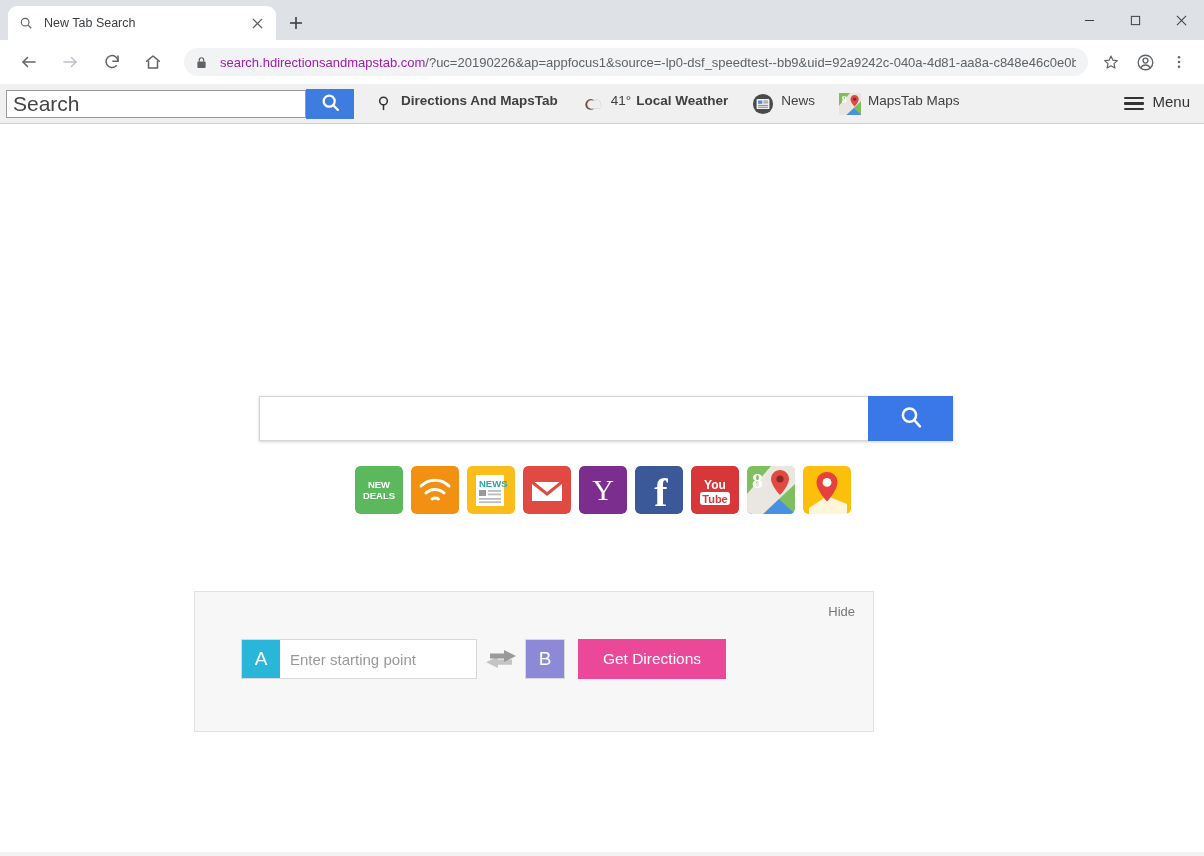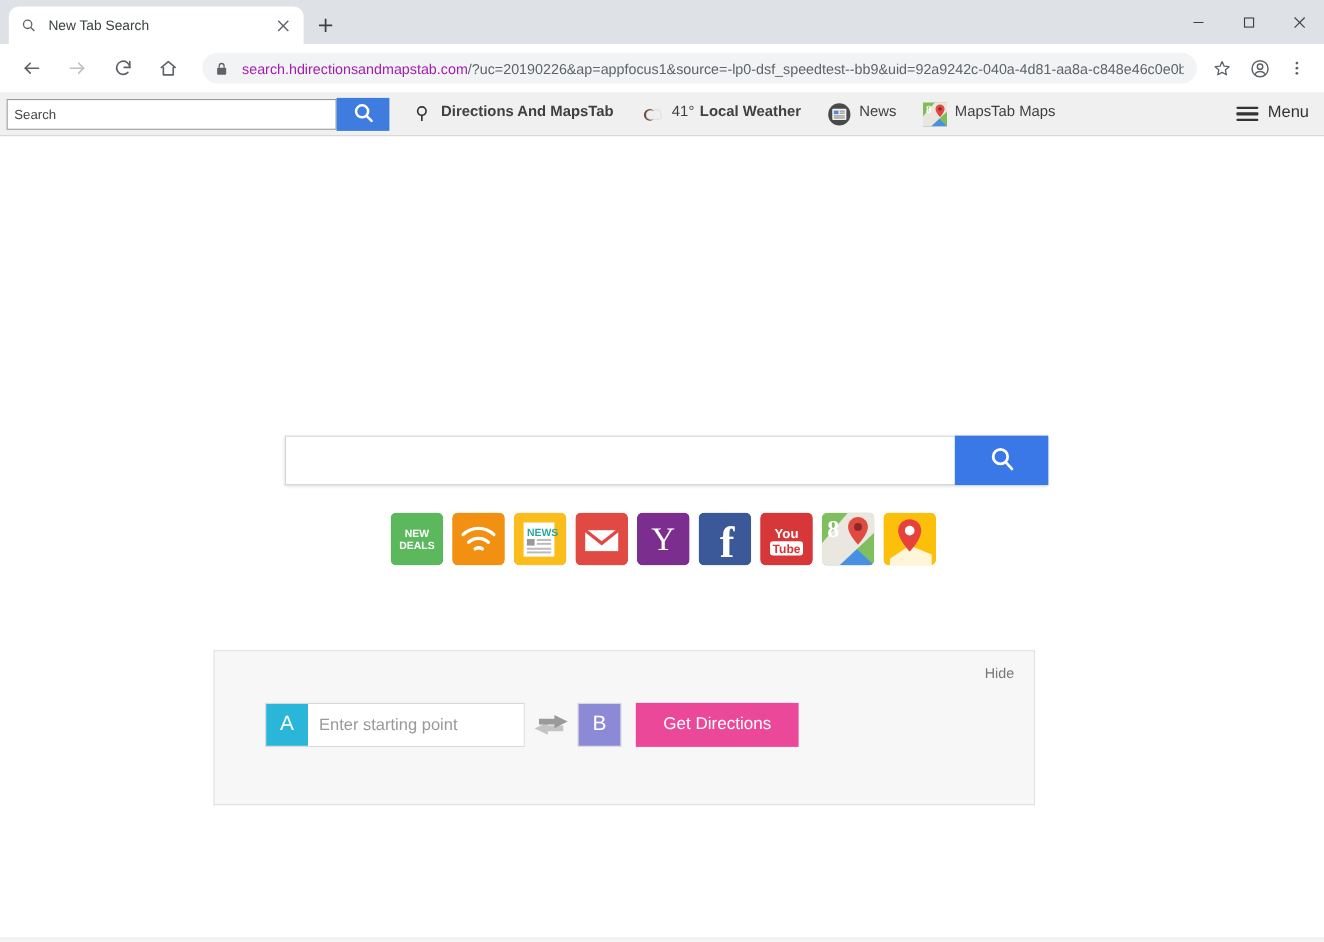--- a/index.html
+++ b/index.html
@@ -110,21 +110,21 @@
     padding: 0 8px 0 6px;
   }
   .ext-search-wrap {
     display: flex; align-items: center;
     margin-right: 18px;
   }
   .ext-search-input {
     width: 300px; height: 28px;
     border: 1px solid #9a9a9a;
     background: #ffffff;
-    font-size: 12px; color: #444;
+    font-size: 21px; color: #444;
     padding: 0 6px;
     font-family: "Liberation Sans", sans-serif;
     outline: none;
   }
   .ext-search-btn {
     width: 48px; height: 30px;
     background: #3f7ce0;
     display: flex; align-items: center; justify-content: center;
     border: none;
   }
@@ -200,21 +200,21 @@
     border-radius: 5px;
     overflow: hidden;
     display: block;
     position: relative;
   }
 
   
   .directions-panel {
     position: absolute;
     left: 194px; top: 467px;
-    width: 747px; height: 141px;
+    width: 680px; height: 141px;
     background: #f7f7f7;
     border: 1px solid #e2e2e2;
   }
   .hide-link {
     position: absolute; right: 18px; top: 12px;
     font-size: 13px; color: #777;
   }
   .dir-row {
     position: absolute;
     left: 46px; top: 47px;

